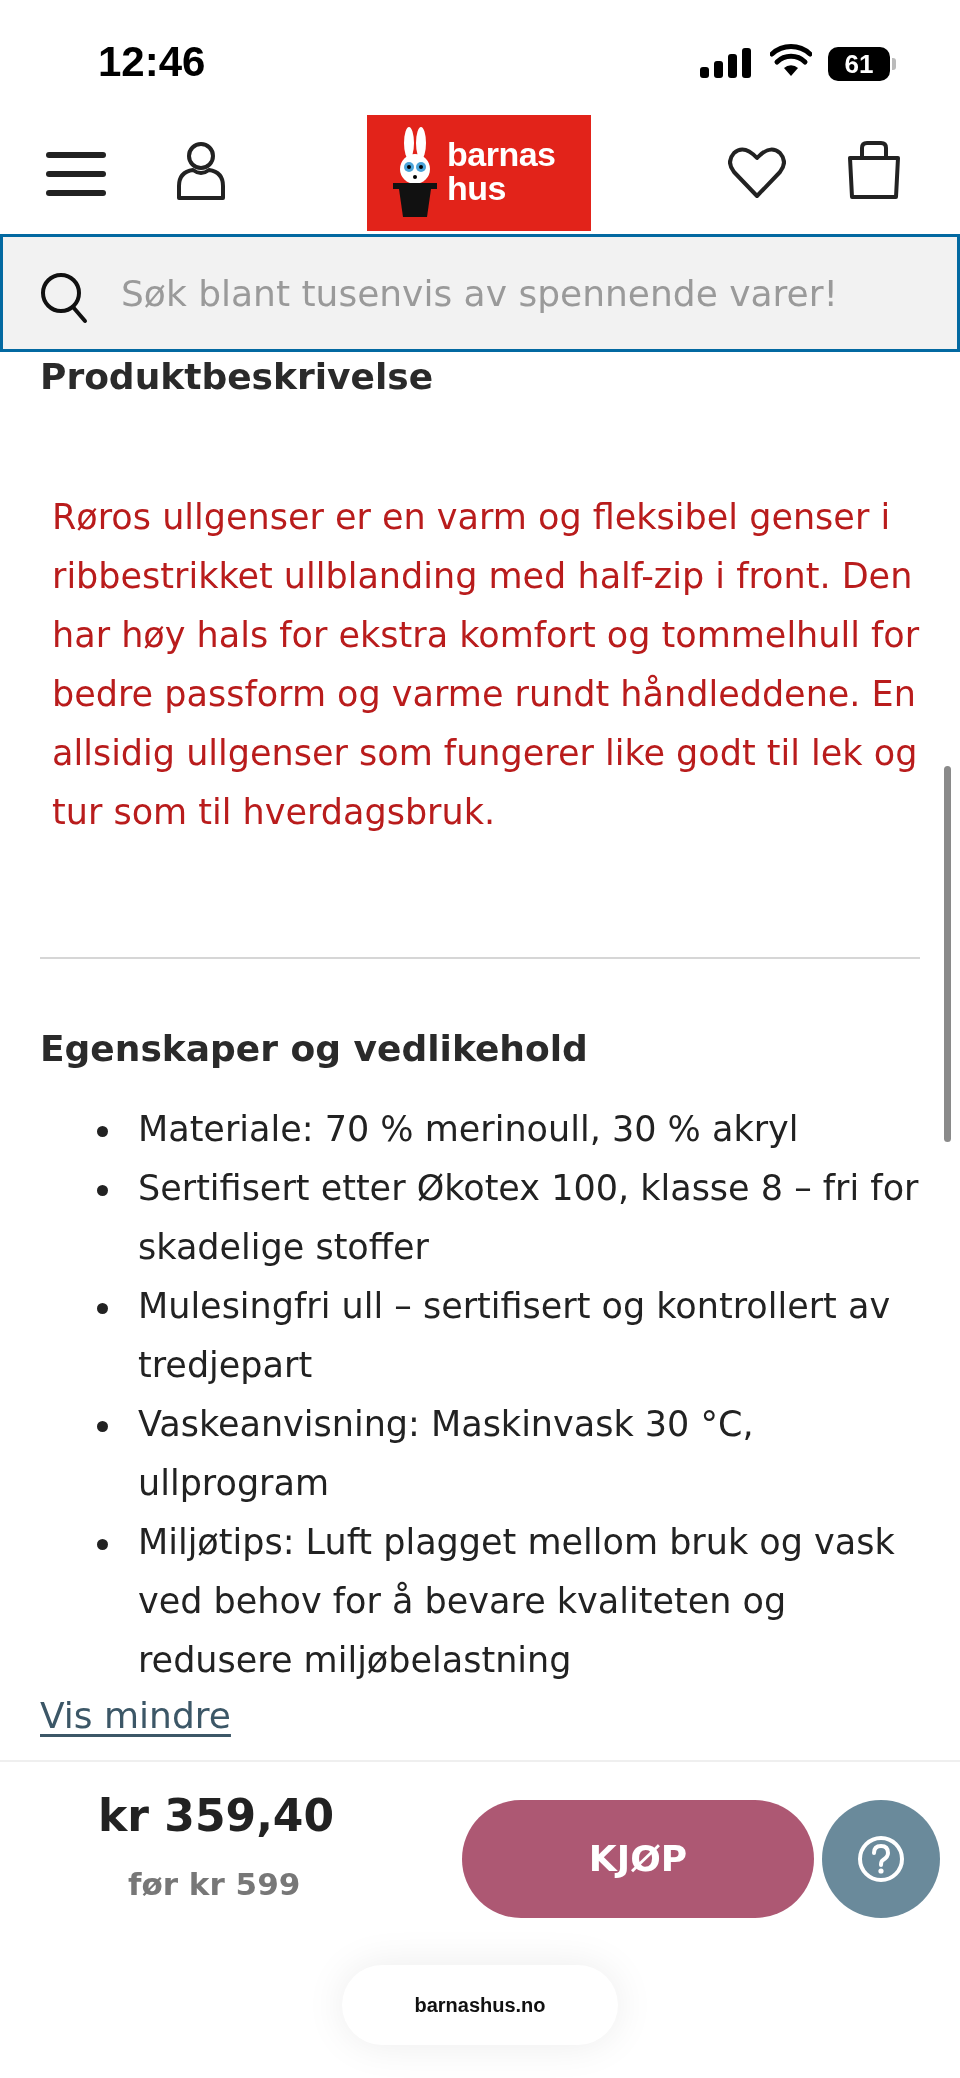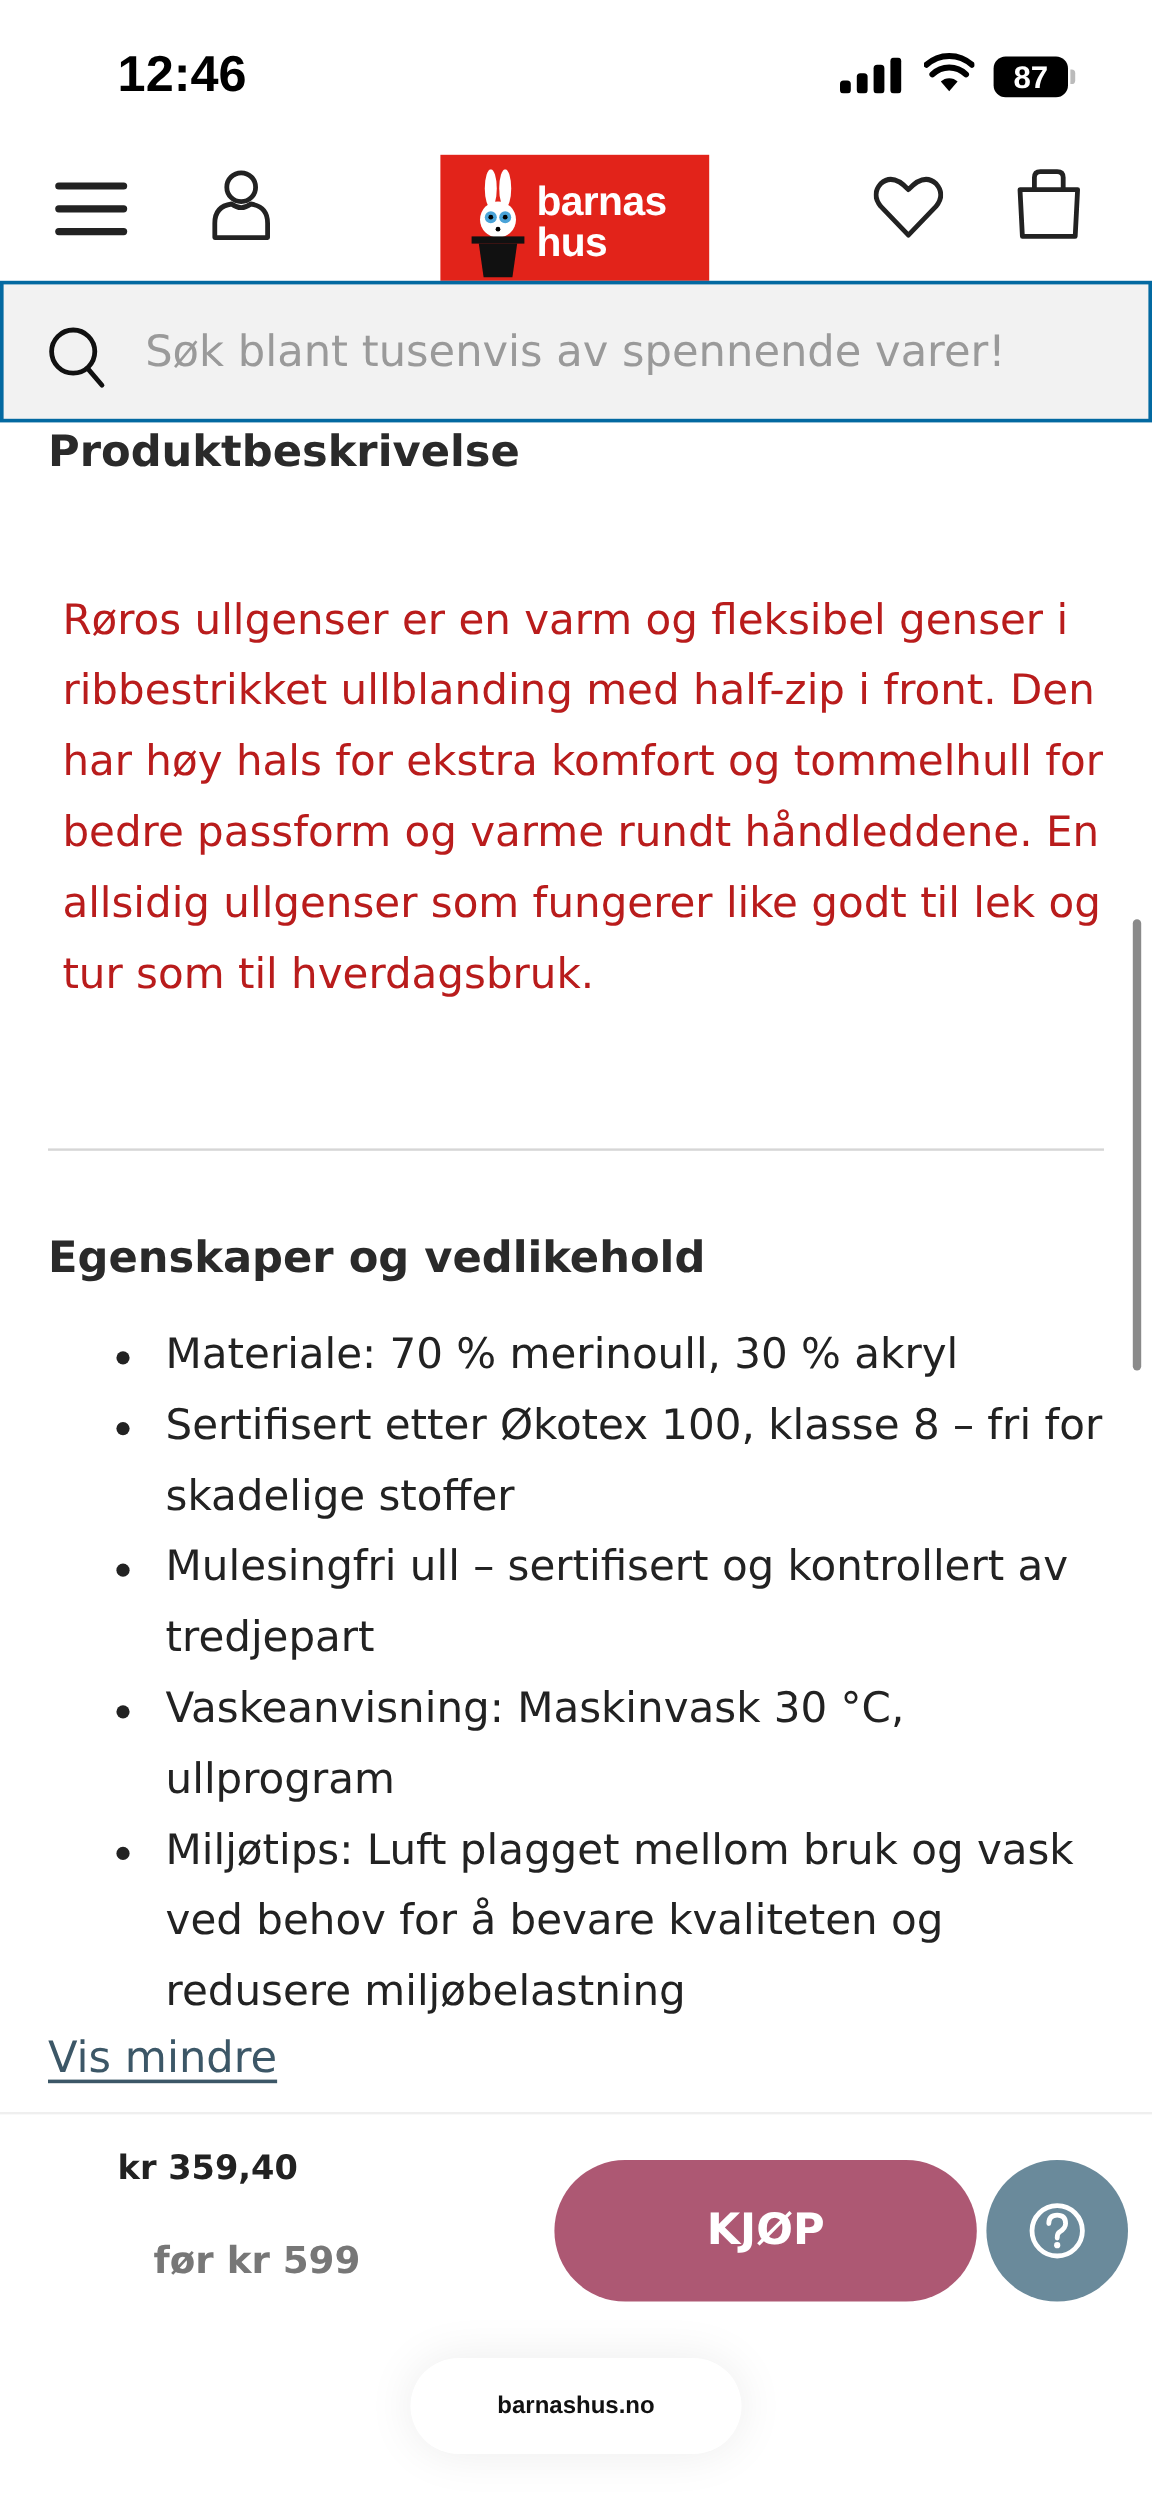--- a/index.html
+++ b/index.html
@@ -14,21 +14,21 @@
     .status-battery { position: absolute; left: 828px; top: 47px; width: 62px; height: 34px; background: #000; border-radius: 10px; color: #fff; font-family: "Liberation Sans", sans-serif; font-weight: 700; font-size: 26px; text-align: center; line-height: 34px; }
     .status-battery-tip { position: absolute; left: 892px; top: 58px; width: 4px; height: 12px; background: #bbb; border-radius: 0 3px 3px 0; }
 
     
     .header { position: absolute; left: 0; top: 110px; width: 960px; height: 125px; }
     .hdr-icon { position: absolute; display: block; }
     .menu-icon { left: 44px; top: 38px; width: 64px; height: 52px; }
     .user-icon { left: 176px; top: 30px; width: 50px; height: 62px; }
     .heart-icon { left: 728px; top: 34px; width: 58px; height: 56px; }
     .bag-icon { left: 846px; top: 30px; width: 56px; height: 60px; }
-    .logo { position: absolute; left: 367px; top: 5px; width: 224px; height: 116px; background: #e2231a; margin-top: 14px; }
+    .logo { position: absolute; left: 367px; top: 5px; width: 224px; height: 116px; background: #e2231a; }
     .logo-text { position: absolute; left: 80px; top: 22px; color: #fff; font-family: "Liberation Sans", sans-serif; font-weight: 700; font-size: 34px; line-height: 34px; letter-spacing: -0.5px; }
     .logo-rabbit { position: absolute; left: 20px; top: 12px; width: 56px; height: 92px; }
 
     
     .search { position: absolute; left: 0; top: 234px; width: 960px; height: 118px; background: #f2f2f2; border: 3px solid #0369a1; }
     .search-icon { position: absolute; left: 36px; top: 34px; width: 50px; height: 54px; }
     .search-input { position: absolute; left: 118px; top: 26px; width: 800px; height: 60px; border: none; background: transparent; font-family: "DejaVu Sans", sans-serif; font-size: 36px; color: #999; outline: none; }
     .search-input::placeholder { color: #9a9a9a; }
     .h2 { font-family: "DejaVu Sans", sans-serif; font-weight: 700; font-size: 36px; color: #2a2a2a; }
     .desc-title { position: absolute; left: 40px; top: 356px; }
@@ -37,21 +37,21 @@
     .care-title { position: absolute; left: 40px; top: 1028px; }
     .care-list { position: absolute; left: 40px; top: 1100px; width: 880px; list-style: none; }
     .care-list li { position: relative; padding-left: 98px; font-size: 35px; line-height: 59px; color: #222; margin-bottom: 0; }
     .care-list li .bullet { position: absolute; left: 57px; top: 26px; width: 11px; height: 11px; border-radius: 50%; background: #222; }
     .show-less { position: absolute; left: 40px; top: 1695px; font-size: 36px; color: #3c5767; text-decoration: underline; text-underline-offset: 6px; cursor: pointer; }
 
     .scrollbar { position: absolute; left: 944px; top: 766px; width: 7px; height: 376px; background: #8a8a8a; border-radius: 4px; }
 
     
     .bottom-bar { position: absolute; left: 0; top: 1760px; width: 960px; height: 318px; background: #fff; border-top: 2px solid #efefef; }
-    .price { position: absolute; left: 98px; top: 28px; font-family: "DejaVu Sans", sans-serif; font-weight: 700; font-size: 28px; color: #222; }
+    .price { position: absolute; left: 98px; top: 28px; font-family: "DejaVu Sans", sans-serif; font-weight: 700; font-size: 44px; color: #222; }
     .old-price { position: absolute; left: 128px; top: 104px; font-family: "DejaVu Sans", sans-serif; font-weight: 700; font-size: 31px; color: #777; }
     .buy-button { position: absolute; left: 462px; top: 38px; width: 352px; height: 118px; border-radius: 59px; background: #ad5873; color: #fff; font-family: "DejaVu Sans", sans-serif; font-weight: 700; font-size: 36px; border: none; text-align: center; line-height: 118px; cursor: pointer; }
     .help-button { position: absolute; left: 822px; top: 38px; width: 118px; height: 118px; border-radius: 50%; background: #6a8a9b; border: none; cursor: pointer; }
     .help-button svg { position: absolute; left: 34px; top: 34px; width: 50px; height: 50px; }
 
     .url-pill { position: absolute; left: 342px; top: 1965px; width: 276px; height: 80px; border-radius: 40px; background: #fff; box-shadow: 0 0 40px rgba(0,0,0,0.08); text-align: center; line-height: 80px; font-family: "Liberation Sans", sans-serif; font-weight: 700; font-size: 20px; color: #111; }
   </style>
 </head>
 <body>
 
@@ -61,21 +61,21 @@
     <rect x="0" y="19" width="9" height="11" rx="3" fill="#000"></rect>
     <rect x="14" y="13" width="9" height="17" rx="3" fill="#000"></rect>
     <rect x="28" y="6" width="9" height="24" rx="3" fill="#000"></rect>
     <rect x="42" y="0" width="9" height="30" rx="3" fill="#000"></rect>
   </svg>
   <svg class="status-wifi" viewBox="0 0 42 34">
     <path d="M21 32 L14 24 A10 10 0 0 1 28 24 Z" fill="#000"></path>
     <path d="M7 18 A20 20 0 0 1 35 18" stroke="#000" stroke-width="5" fill="none" stroke-linecap="round"></path>
     <path d="M2 10 A28 28 0 0 1 40 10" stroke="#000" stroke-width="5" fill="none" stroke-linecap="round"></path>
   </svg>
-  <div class="status-battery">87</div>
+  <div class="status-battery">61</div>
   <div class="status-battery-tip"></div>
 </div>
 
 <div class="header">
   <svg class="hdr-icon menu-icon" viewBox="0 0 64 52">
     <rect x="2" y="4" width="60" height="6" rx="3" fill="#222"></rect>
     <rect x="2" y="23" width="60" height="6" rx="3" fill="#222"></rect>
     <rect x="2" y="42" width="60" height="6" rx="3" fill="#222"></rect>
   </svg>
   <svg class="hdr-icon user-icon" viewBox="0 0 50 62">

